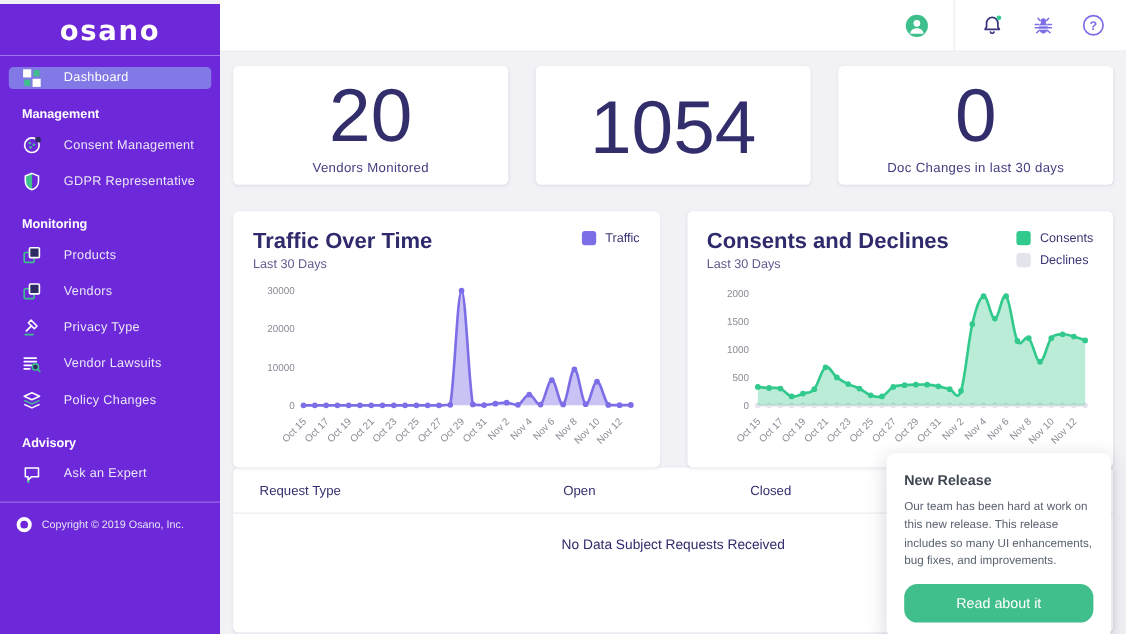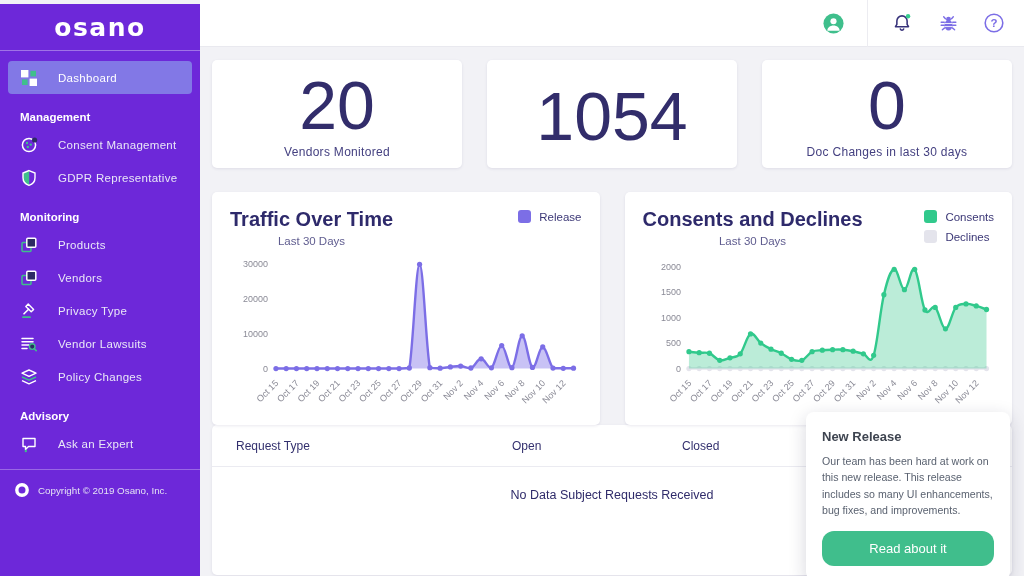--- a/index.html
+++ b/index.html
@@ -8,21 +8,21 @@
 
   
   .sidebar { position:fixed; left:0; top:4px; width:200px; height:576px;
     background:#6d28d9; color:#ECEAF8; z-index:5; }
   .logo-wrap { height:47px; display:flex; align-items:center; justify-content:center;
     border-bottom:1px solid rgba(255,255,255,.35); }
   .logo { font-family:"DejaVu Sans", sans-serif; font-weight:800; font-size:25px;
     color:#fff; letter-spacing:1.5px; }
   .nav-item { display:flex; align-items:center; height:33px; padding:0 20px;
     font-size:11.5px; letter-spacing:.3px; color:#E9E7F7; cursor:pointer; }
-  .nav-item.active { margin:10px 8px 4px; padding:0 12px; height:33px;
+  .nav-item.active { margin:10px 8px 4px; padding:0 12px; height:20px;
     background:#8278E6; border-radius:4px; color:#fff; }
   .nicon { width:18px; height:18px; margin-right:20px; flex:none; display:inline-flex; }
   .nav-item.active .nicon { margin-right:20px; }
   .nav-section { margin:17px 20px 5px; font-size:11.5px; font-weight:bold; color:#FFFFFF; }
   .side-foot { margin-top:9px; border-top:1px solid rgba(255,255,255,.3);
     padding:12px 14px; display:flex; align-items:center; gap:8px;
     font-size:9.8px; color:#E4E2F4; }
 
   
   .topbar { position:fixed; left:200px; top:0; right:0; height:47px; background:#fff;
@@ -38,21 +38,21 @@
   .stats-row { display:flex; gap:25px; }
   .stat-card { flex:1; height:108px; background:#fff; border-radius:5px;
     box-shadow:0 1px 3px rgba(45,42,100,.10); display:flex; flex-direction:column;
     align-items:center; justify-content:center; padding-top:4px; }
   .stat-value { font-size:68px; line-height:.95; font-weight:400; color:#322D6B; }
   .stat-label { margin-top:7px; font-size:12px; color:#444080; letter-spacing:.3px; }
 
   .charts-row { display:flex; gap:25px; margin-top:24px; }
   .chart-card { flex:1; height:233px; background:#fff; border-radius:5px;
     box-shadow:0 1px 3px rgba(45,42,100,.10); padding:16px 18px 6px; }
-  .chart-head { display:flex; justify-content:space-between;text-align:center; }
+  .chart-head { display:flex; justify-content:space-between; }
   .chart-title { font-size:20px; font-weight:bold; color:#2E2A6B; }
   .chart-sub { font-size:11.5px; color:#5F5C8F; margin-top:4px; }
   .legend { display:flex; flex-direction:column; gap:7px; margin-top:2px; }
   .legend-entry { display:flex; align-items:center; gap:8px; font-size:11.5px; color:#3B3776; }
   .swatch { width:13px; height:13px; border-radius:3px; flex:none; }
   .chart-svg { width:100%; height:158px; margin-top:2px; }
   .chart-svg text { font-family:"Liberation Sans", sans-serif; font-size:9px; fill:#8A8A96; }
 
   .dsr-title { margin:25px 0 16px; font-size:19px; font-weight:bold; color:#2E2A6B; }
   .table-card { background:#fff; border-radius:5px; box-shadow:0 1px 3px rgba(45,42,100,.10);
@@ -251,21 +251,21 @@
   <div class="charts-row">
     <div class="chart-card">
       <div class="chart-head">
         <div>
           <div class="chart-title">Traffic Over Time</div>
           <div class="chart-sub">Last 30 Days</div>
         </div>
         <div class="legend">
           <div class="legend-entry">
             <span class="swatch" style="background: rgb(124, 110, 230);"></span>
-            <span>Release</span>
+            <span>Traffic</span>
           </div>
         </div>
       </div>
       <svg class="chart-svg" id="chart-0" viewBox="0 0 352 156" preserveAspectRatio="none">
           <text x="38" y="121" text-anchor="end">0</text>
           <text x="38" y="86.71428571428572" text-anchor="end">10000</text>
           <text x="38" y="52.42857142857143" text-anchor="end">20000</text>
           <text x="38" y="18.14285714285714" text-anchor="end">30000</text>
           <text transform="rotate(-45 49 133)" x="49" y="133" text-anchor="end">Oct 15</text>
           <text transform="rotate(-45 69.55172413793103 133)" x="69.55172413793103" y="133" text-anchor="end">Oct 17</text>

